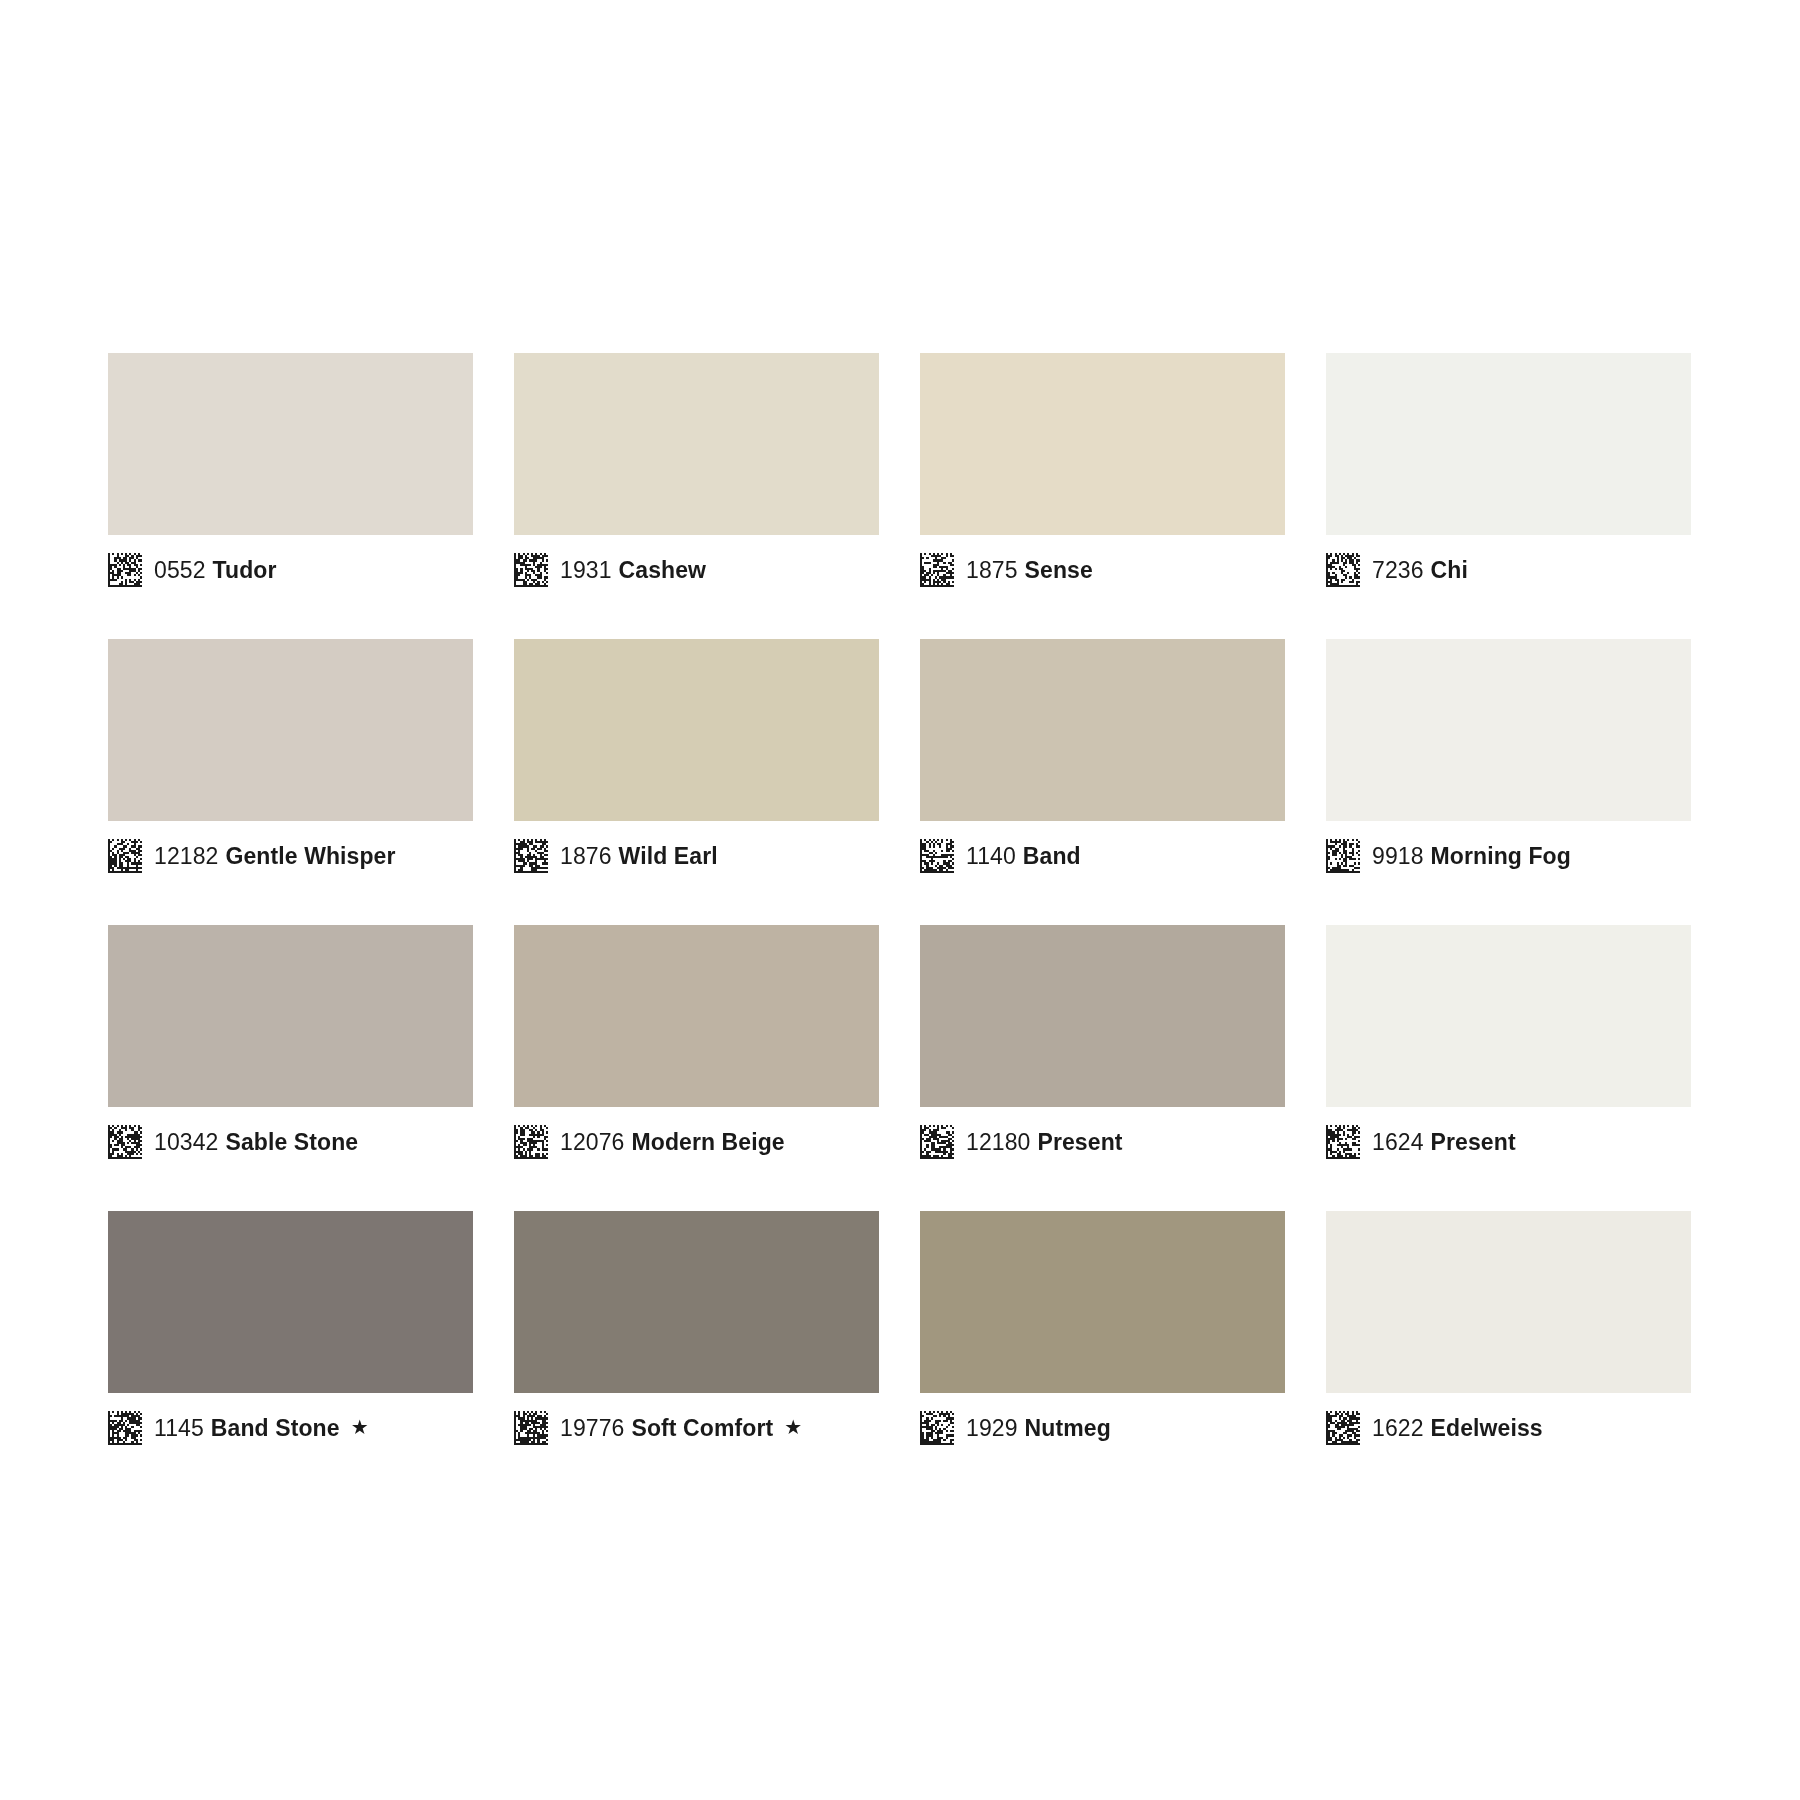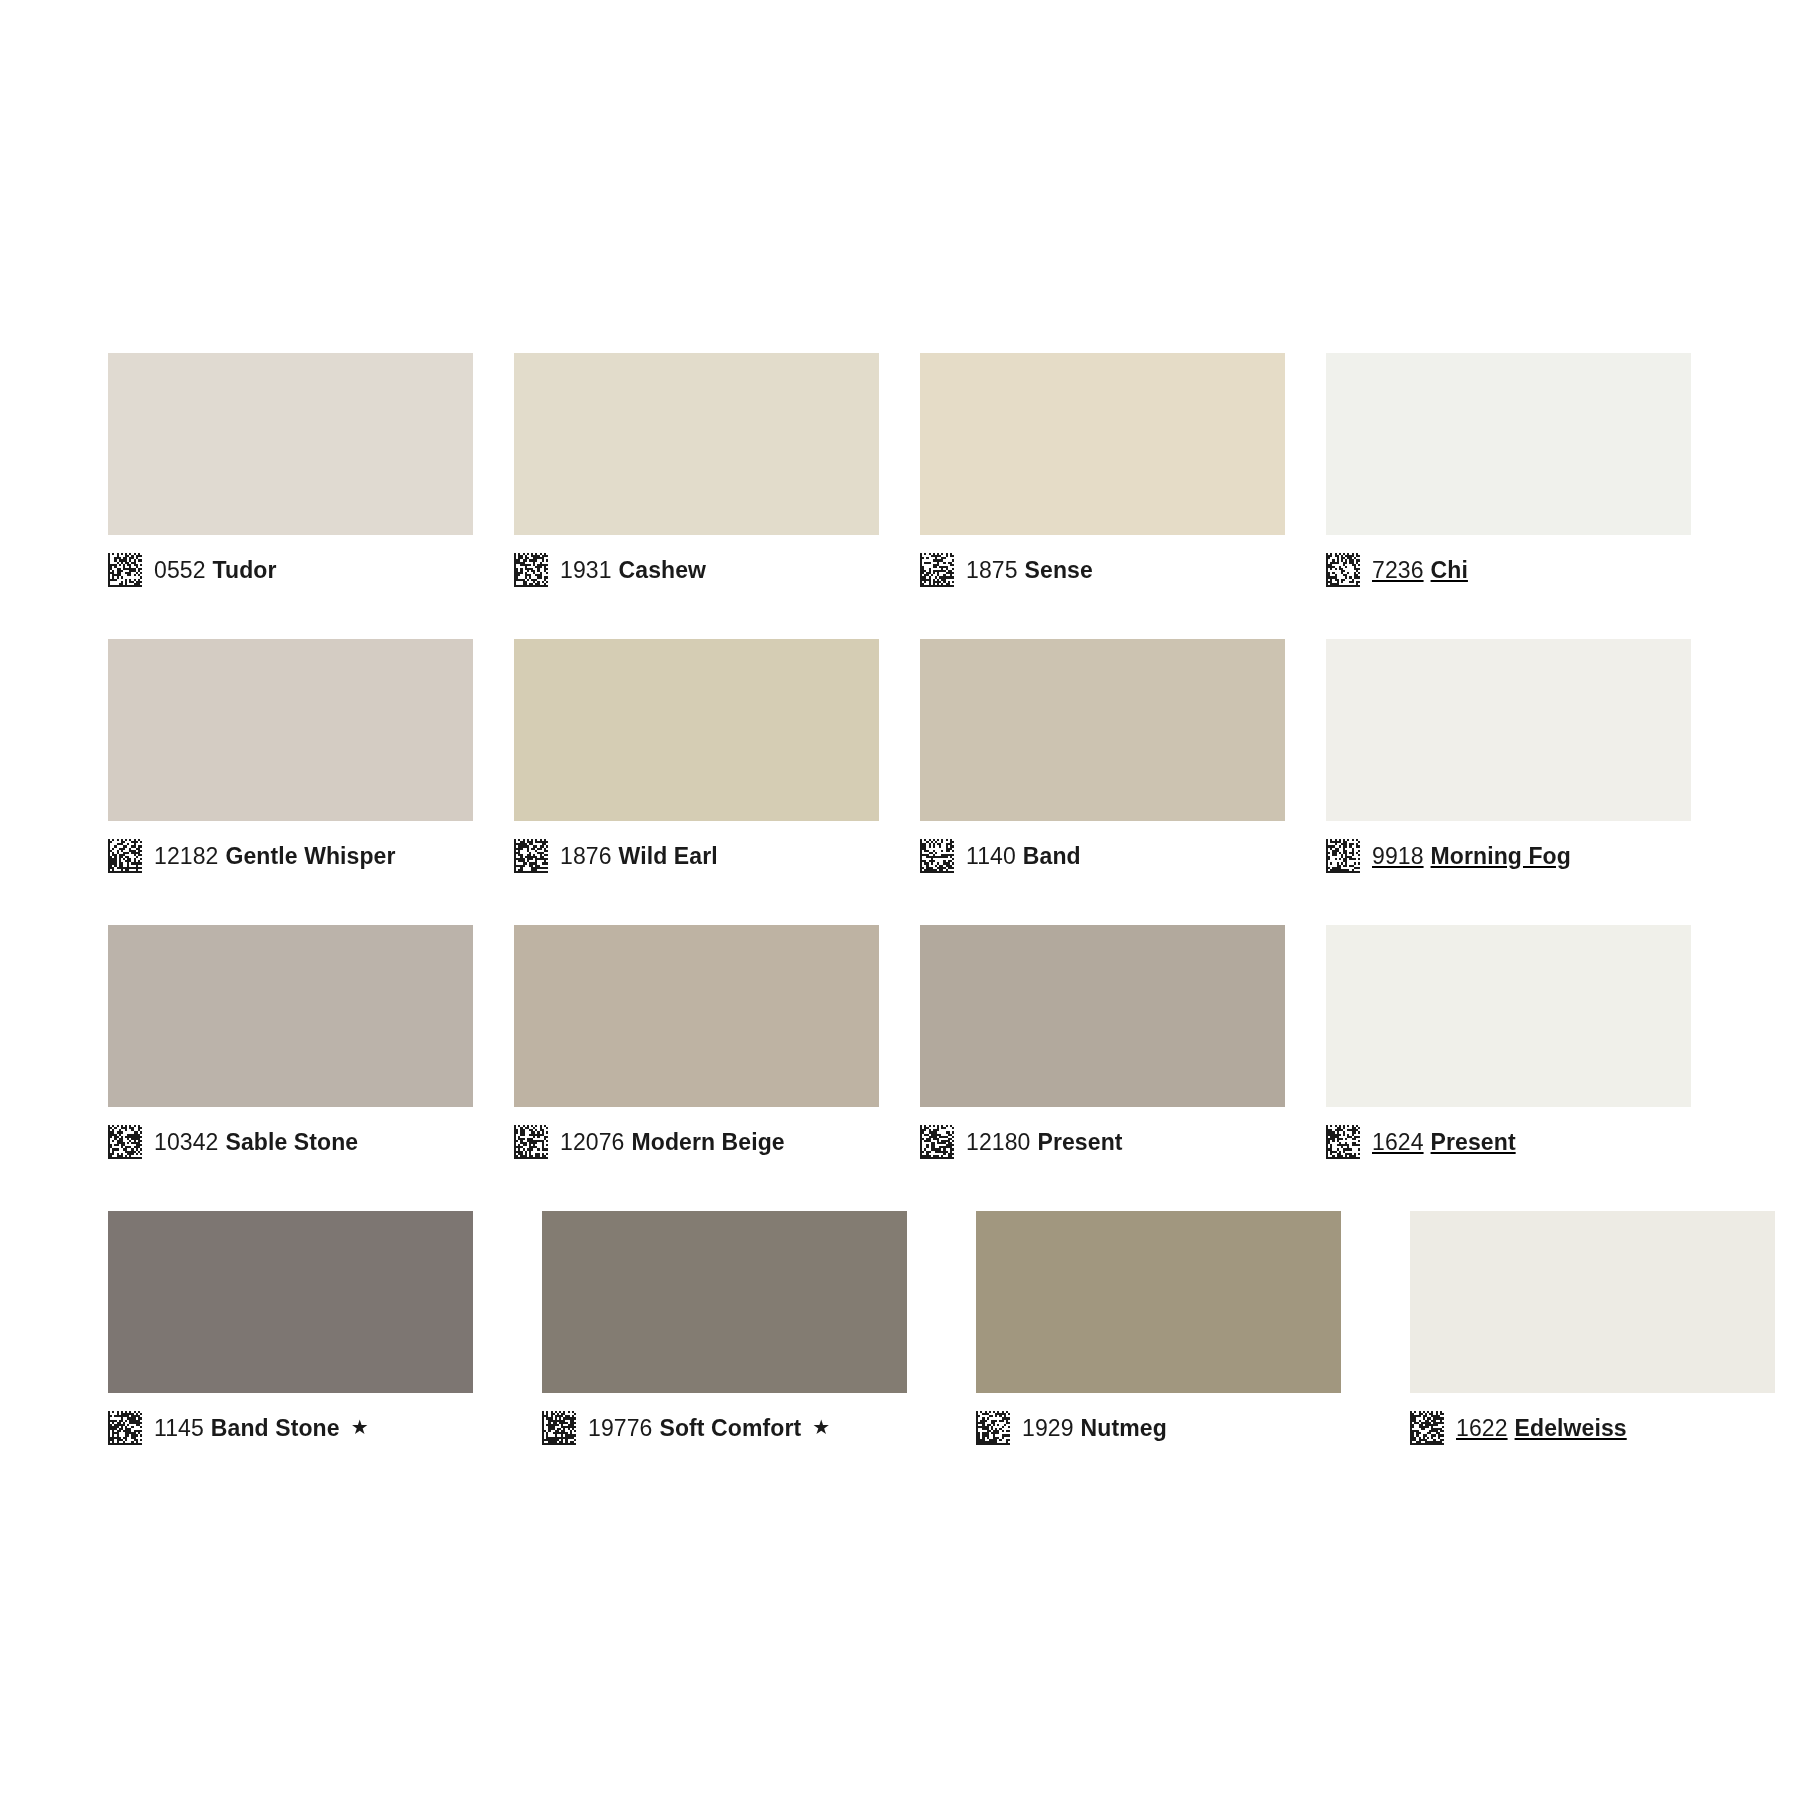--- a/index.html
+++ b/index.html
@@ -20,29 +20,29 @@
     left: 108px;
     top: 353px;
     width: 1584px;
   }
 
   .palette-row {
     display: flex;
     flex-direction: row;
     margin-bottom: 38px;
   }
-  .palette-row:last-child { margin-bottom: 0; gap: 28px; }
+  .palette-row:last-child { margin-bottom: 0; }
 
   .swatch-cell {
     width: 365px;
     margin-right: 41px;
     display: flex;
     flex-direction: column;
   }
-  .swatch-cell:last-child { margin-right: 0; text-decoration: underline; }
+  .swatch-cell:last-child { margin-right: 0; }
 
   .swatch-chip {
     width: 365px;
     height: 182px;
     display: block;
   }
 
   .swatch-caption {
     display: flex;
     flex-direction: row;

